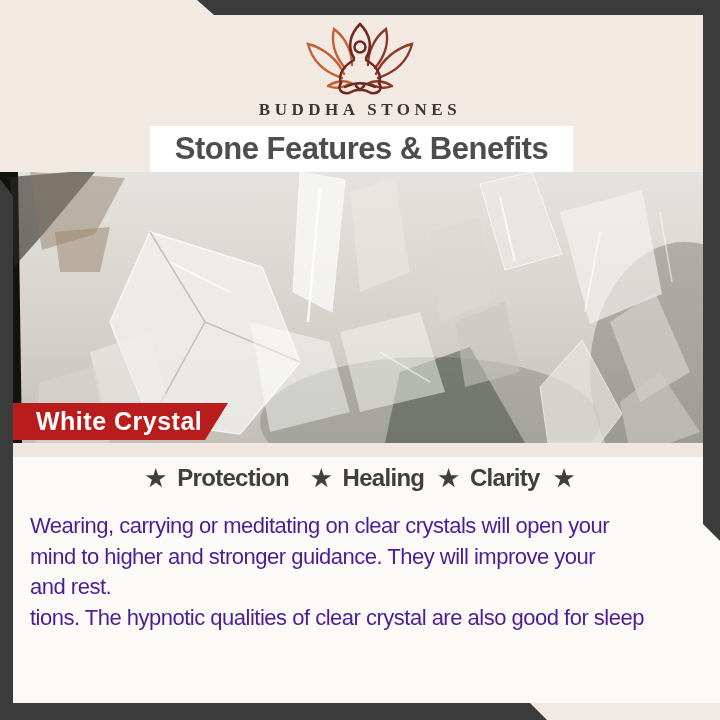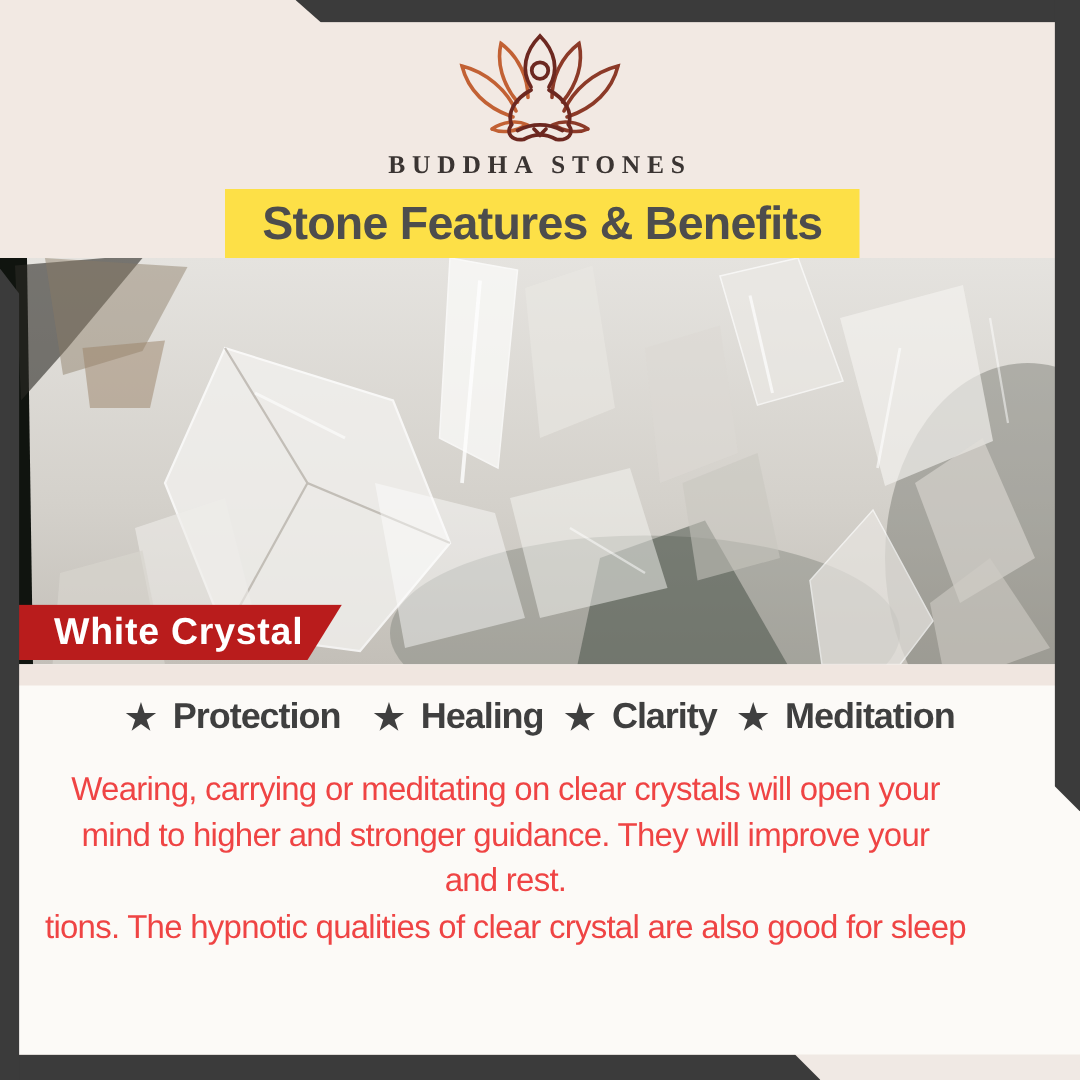--- a/index.html
+++ b/index.html
@@ -6,21 +6,21 @@
   body{width:720px;height:720px;overflow:hidden;font-family:"Liberation Sans",sans-serif;}
   .canvas{position:relative;width:720px;height:720px;background:#f2e9e3;overflow:hidden;}
 
   
   .top-section{position:absolute;left:0;top:0;width:578px;height:172px;background:#f2e9e3;}
   .logo-wrap{position:absolute;left:290px;top:20px;width:140px;height:78px;}
   .brand-name{position:absolute;left:0;top:100px;width:720px;text-align:center;
     font-family:"Liberation Serif",serif;font-size:17px;font-weight:600;
     letter-spacing:4.5px;color:#3a3432;}
   .title-box{position:absolute;left:150px;top:126px;width:423px;height:46px;
-    background:#fde047;display:flex;align-items:center;justify-content:center;}
+    background:#ffffff;display:flex;align-items:center;justify-content:center;}
   .title-box span{font-size:31px;font-weight:bold;color:#4d4d4d;letter-spacing:-0.5px;}
 
   
   .photo{position:absolute;left:0;top:172px;width:720px;height:271px;}
   .banner{position:absolute;left:0;top:403px;width:228px;height:37px;background:#b91c1c;
     clip-path:polygon(0 0,228px 0,205px 37px,0 37px);
     display:flex;align-items:center;}
   .banner span{color:#ffffff;font-size:25px;font-weight:bold;letter-spacing:0.5px;
     padding-left:36px;}
 
@@ -30,22 +30,22 @@
   .bottom-corner{position:absolute;left:0;top:260px;width:720px;height:17px;background:#f0e9e4;}
 
   .benefits{position:absolute;left:0;top:15px;width:720px;height:40px;
     display:flex;align-items:center;justify-content:center;column-gap:14px;}
   .benefit-item{display:flex;align-items:center;column-gap:11px;
     font-size:24px;font-weight:bold;color:#3f3f3f;letter-spacing:-0.7px;white-space:nowrap;}
   .benefit-item:first-child{margin-right:8px;}
   .benefit-star{font-size:23px;letter-spacing:0;}
 
   .paragraph{position:absolute;left:30px;top:68px;}
-  .para-line{font-size:22px;line-height:30.5px;letter-spacing:-0.5px;color:#ef4444;
-    white-space:nowrap;text-align:center;}
+  .para-line{font-size:22px;line-height:30.5px;letter-spacing:-0.5px;color:#4c1d95;
+    white-space:nowrap;}
 
   
   .frame{position:absolute;background:#3b3b3b;z-index:10;}
   .frame-top{left:0;top:0;width:720px;height:15px;
     clip-path:polygon(197px 0,720px 0,720px 15px,214px 15px);}
   .frame-right{left:703px;top:0;width:17px;height:541px;
     clip-path:polygon(0 0,17px 0,17px 541px,0 524px);}
   .frame-bottom{left:0;top:703px;width:547px;height:17px;
     clip-path:polygon(0 0,530px 0,547px 17px,0 17px);}
   .frame-left{left:0;top:179px;width:13px;height:541px;
@@ -155,21 +155,20 @@
       <span class="benefit-item">
         <span class="benefit-star">★</span>
         <span>Healing</span>
       </span>
       <span class="benefit-item">
         <span class="benefit-star">★</span>
         <span>Clarity</span>
       </span>
       <span class="benefit-item">
         <span class="benefit-star">★</span>
-        <span>Meditation</span>
       </span>
     </div>
 
     <div class="paragraph">
       <div class="para-line">Wearing, carrying or meditating on clear crystals will open your</div>
       <div class="para-line">mind to higher and stronger guidance. They will improve your</div>
       <div class="para-line">and rest.</div>
       <div class="para-line">tions. The hypnotic qualities of clear crystal are also good for sleep</div>
     </div>
   </div>

